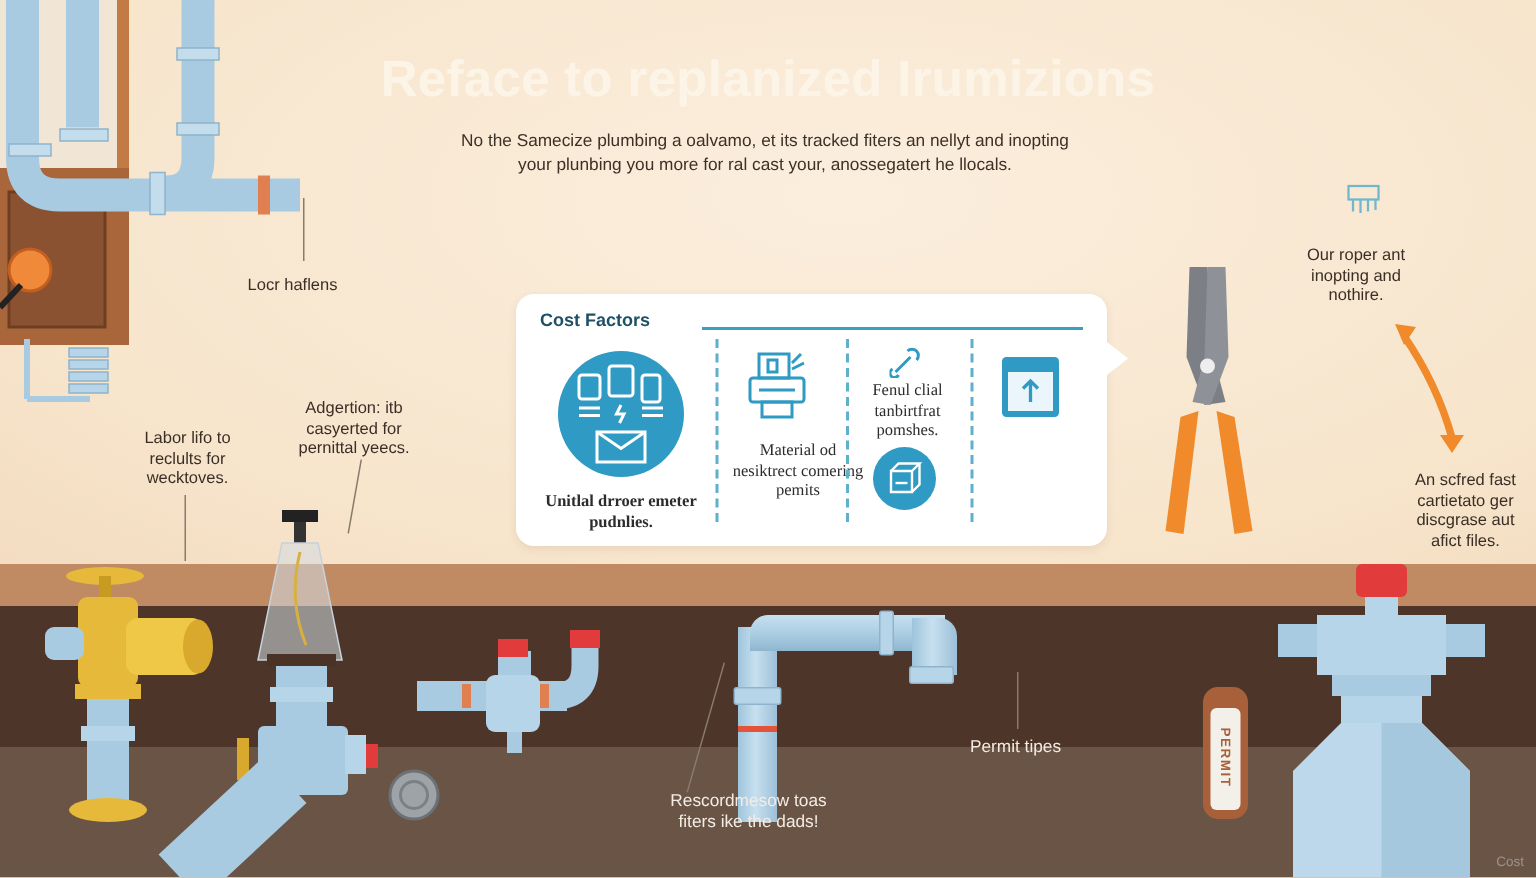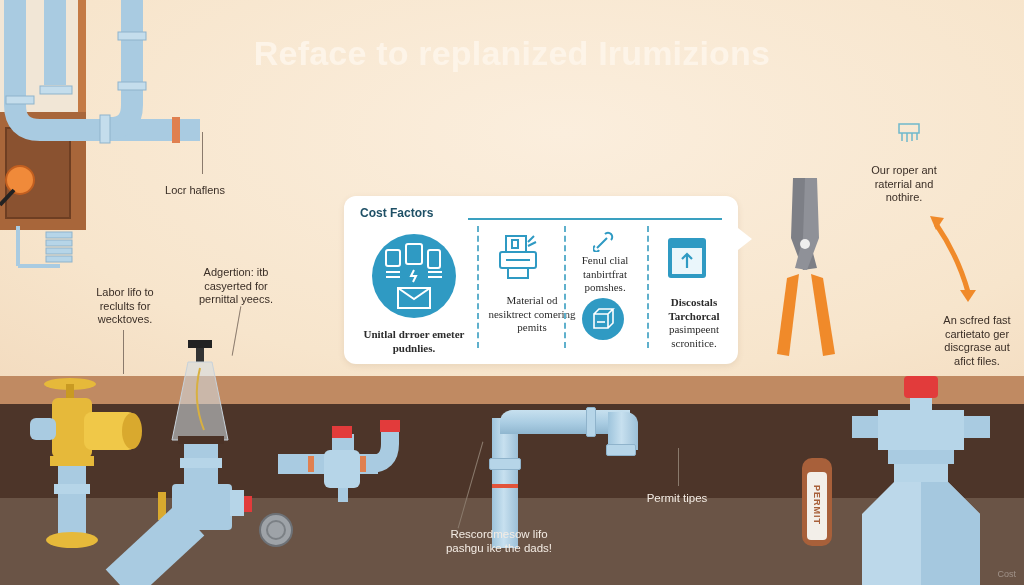--- a/index.html
+++ b/index.html
@@ -68,20 +68,21 @@
       <rect x="46" y="232" width="26" height="6"></rect>
         <rect x="46" y="240" width="26" height="6"></rect>
       <rect x="46" y="248" width="26" height="6"></rect>
         <rect x="46" y="256" width="26" height="6"></rect>
     </g>
   </svg>
   <div class="leader" style="left:202px;top:132px;height:42px;"></div>
   <div class="annot" style="left:150px;top:184px;width:90px;">Locr haflens</div>
 
   <div class="title">Reface to replanized Irumizions</div>
+  <div class="subtitle">No the Samecize plumbing a oalvamo, et its tracked fiters an nellyt and inopting your plunbing you more for ral cast your, anossegatert he llocals.</div>
 
   <div class="card">
     <div class="card-title">Cost Factors</div>
     <div class="card-rule"></div>
 
     <div class="circle-icon" style="left:28px;top:38px;width:84px;height:84px;">
       <svg width="84" height="84" viewBox="0 0 84 84">
         <g fill="none" stroke="#fff" stroke-width="2">
           <rect x="14" y="16" width="14" height="16" rx="2"></rect>
           <rect x="34" y="10" width="16" height="20" rx="2"></rect>
@@ -123,42 +124,38 @@
         </svg>
     </div>
 
     <div class="divider" style="left:303px;"></div>
 
     <svg style="position:absolute;left:322px;top:40px" width="42" height="46" viewBox="0 0 42 46">
       <rect x="2" y="2" width="38" height="40" rx="3" fill="#2f9ac3"></rect>
       <rect x="6" y="12" width="30" height="26" fill="#eaf6fb"></rect>
       <path d="M21 32V18M16 23l5-5 5 5" fill="none" stroke="#2f9ac3" stroke-width="2.2"></path>
     </svg>
-    <div class="col" style="left:310px;top:100px;width:80px;">
-      <b style="display:block;">Discostals Tarchorcal</b>
-      <span>pasimpeent scronitice.</span>
-    </div>
   </div>
   <div class="card-arrow"></div>
 
   <svg style="position:absolute;left:765px;top:178px" width="80" height="180" viewBox="0 0 80 180">
     <path d="M28 0 L40 0 L44 60 L52 90 L38 92 L26 60 Z" fill="#7d7f86"></path>
     <path d="M40 0 L52 0 L54 60 L42 92 L30 90 L38 60 Z" fill="#8f9198"></path>
     <circle cx="40" cy="66" r="5" fill="#eee"></circle>
     <path d="M22 100 L34 96 L24 178 L12 176 Z" fill="#f08a2a"></path>
     <path d="M46 96 L58 100 L70 176 L58 178 Z" fill="#f08a2a"></path>
   </svg>
 
   <svg style="position:absolute;left:896px;top:122px" width="26" height="24" viewBox="0 0 26 24">
     <g fill="none" stroke="#6fb8cc" stroke-width="1.5">
         <rect x="3" y="2" width="20" height="9"></rect>
         <path d="M6 11v8M11 11v9M16 11v8M21 11v7"></path>
       </g>
   </svg>
-  <div class="annot" style="left:856px;top:164px;width:96px;">Our roper ant raterrial and nothire.</div>
+  <div class="annot" style="left:856px;top:164px;width:96px;">Our roper ant inopting and nothire.</div>
 
   <svg style="position:absolute;left:928px;top:212px" width="50" height="92" viewBox="0 0 50 92">
     <path d="M8 12 Q30 44 40 80" fill="none" stroke="#f08a2a" stroke-width="5"></path>
     <path d="M2 4 L16 6 L8 18 Z" fill="#f08a2a"></path>
     <path d="M32 78 L48 78 L40 90 Z" fill="#f08a2a"></path>
   </svg>
   <div class="annot" style="left:934px;top:314px;width:86px;">An scfred fast cartietato ger discgrase aut afict files.</div>
 
   <div class="annot" style="left:80px;top:286px;width:90px;">Labor lifo to reclults for wecktoves.</div>
   <div class="leader" style="left:123px;top:330px;height:44px;"></div>
@@ -212,21 +209,21 @@
   <div class="pipe" style="left:492px;top:418px;width:26px;height:130px;"></div>
   <div class="collar" style="left:489px;top:458px;width:32px;height:12px;"></div>
   <div style="position:absolute;left:492px;top:484px;width:26px;height:4px;background:#e2533a;"></div>
   <div class="pipe-h" style="left:500px;top:410px;width:130px;height:24px;border-radius:12px 0 0 0;"></div>
   <div class="collar" style="left:586px;top:407px;width:10px;height:30px;"></div>
   <div class="pipe" style="left:608px;top:412px;width:30px;height:38px;border-radius:0 12px 0 0;"></div>
   <div class="collar" style="left:606px;top:444px;width:30px;height:12px;"></div>
   <div class="leader" style="left:470px;top:440px;height:90px;transform:rotate(16deg);"></div>
   <div class="leader" style="left:678px;top:448px;height:38px;"></div>
   <div class="annot light" style="left:622px;top:492px;width:110px;">Permit tipes</div>
-  <div class="annot light" style="left:436px;top:528px;width:126px;">Rescordmesow lifo pashgu ike the dads!</div>
+  <div class="annot light" style="left:436px;top:528px;width:126px;">Rescordmesow toas fiters ike the dads!</div>
 
   <div style="position:absolute;left:802px;top:458px;width:30px;height:88px;background:#a8603a;border-radius:10px;">
     <div style="position:absolute;left:5px;top:14px;width:20px;height:68px;background:#f3efe9;border-radius:4px;overflow:hidden;">
       <div style="position:absolute;left:-22px;top:28px;width:64px;transform:rotate(90deg);font-size:9px;font-weight:bold;letter-spacing:1px;color:#a8603a;text-align:center;">PERMIT</div>
     </div>
   </div>
 
   <svg style="position:absolute;left:848px;top:374px" width="176" height="211" viewBox="0 0 176 211">
     <rect x="56" y="2" width="34" height="22" rx="4" fill="#e23b3b"></rect>
     <rect x="62" y="24" width="22" height="14" fill="#b6d5e8"></rect>

